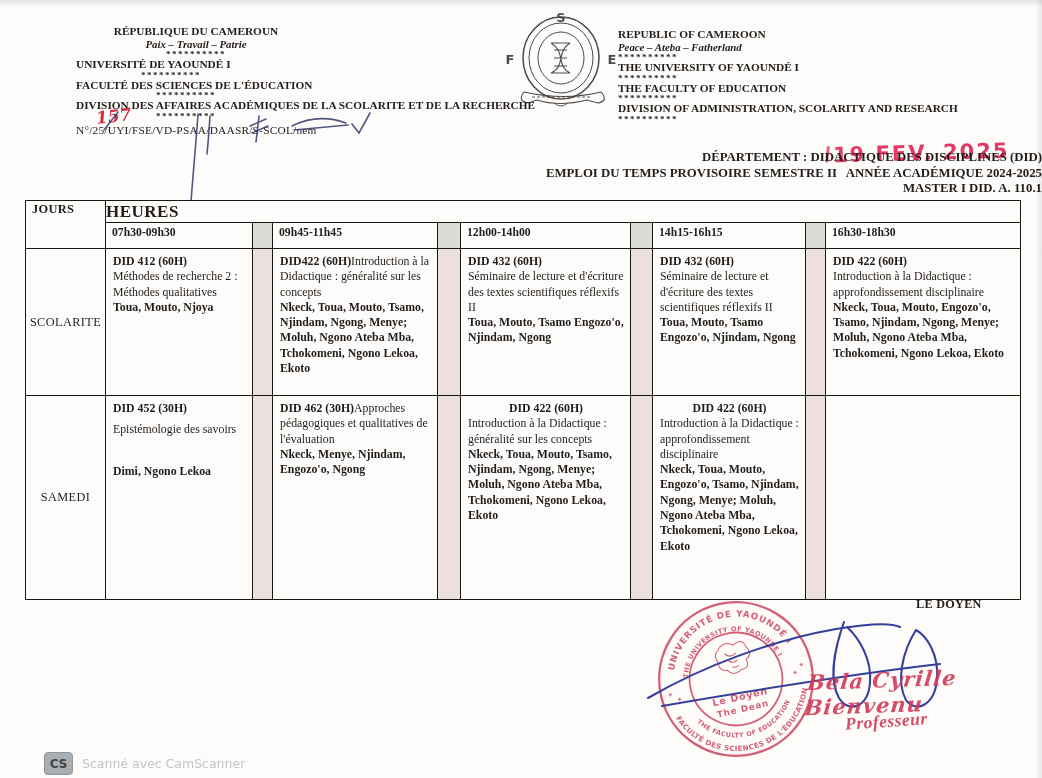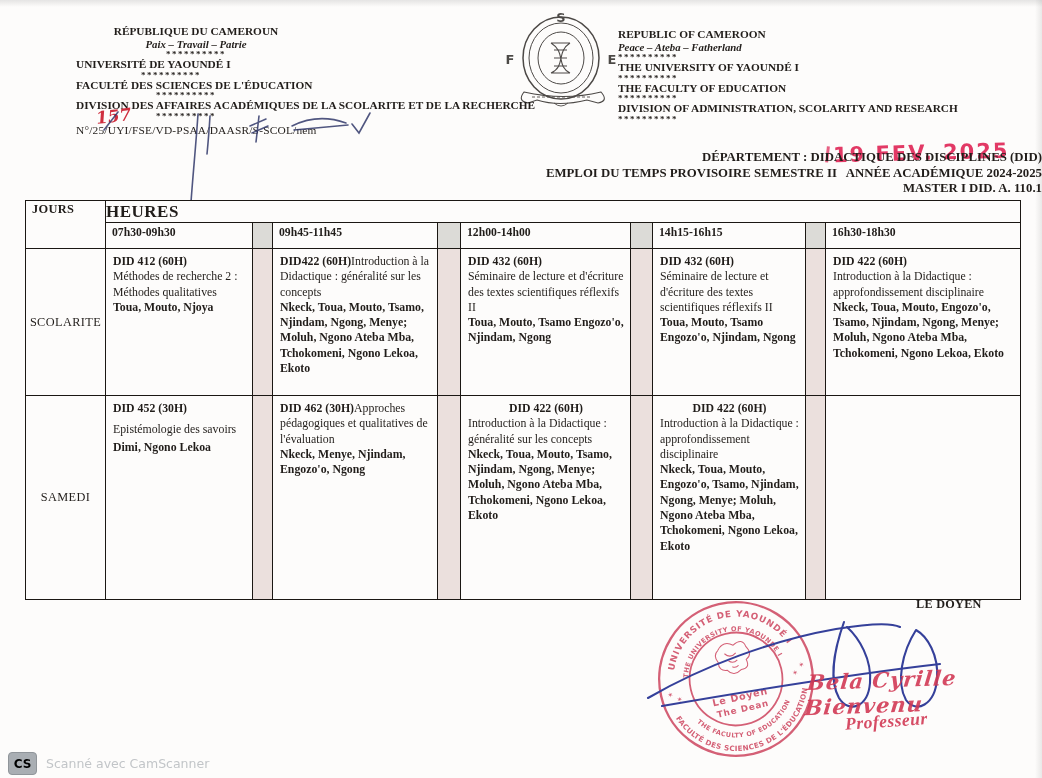--- a/index.html
+++ b/index.html
@@ -54,41 +54,41 @@
   .tt .time{vertical-align:top;text-align:left;font-weight:bold;font-size:11.7px;
         padding:3px 3px 0 6px;white-space:nowrap;}
   .tt .gap-h{background:#dcdbd7;}
   .tt .gap-b{background:#ebe0dd;}
   .tt .day{text-align:center;vertical-align:middle;font-size:12.3px;letter-spacing:.4px;}
   .tt .slot{vertical-align:top;padding:5px 6px 4px 7px;font-size:11.8px;line-height:15.3px;}
   .code{font-weight:bold;}
   .code--center{text-align:center;}
   .staff{font-weight:bold;}
   .mb6{margin-bottom:6px;}
-  .mb10{margin-bottom:2px;}
+  .mb10{margin-bottom:26px;}
 
   
   .ledoyen{position:absolute;left:916px;top:597px;font-weight:bold;font-size:12.2px;
         letter-spacing:.3px;}
   .stamp{position:absolute;left:656px;top:599px;width:160px;height:160px;
         transform:rotate(-13deg);opacity:.88;}
   .stamp text{fill:#cf4b64;font-family:"DejaVu Sans",sans-serif;font-weight:bold;}
   .bluesig{position:absolute;left:628px;top:602px;}
   .signame{position:absolute;left:806px;top:666px;color:#d23a55;font-size:21px;
         font-style:italic;font-family:"DejaVu Serif",serif;letter-spacing:1px;
         transform:rotate(-2deg) skewX(-8deg);font-weight:bold;opacity:.9;}
   .sigtitle{position:absolute;left:845px;top:711px;color:#d23a55;font-size:17.5px;
         font-style:italic;font-weight:bold;transform:rotate(-4deg);opacity:.9;
         letter-spacing:.5px;}
 
   
   .camscan{position:absolute;left:8px;top:752px;display:flex;align-items:center;gap:9px;}
-  .cs-badge{width:27px;height:21px;background:#a9aeb3;color:#000000;border-radius:4px;
+  .cs-badge{width:27px;height:21px;background:#a9aeb3;color:#404040;border-radius:4px;
         display:flex;align-items:center;justify-content:center;
-        font:bold 12px "DejaVu Sans",sans-serif;border:1px solid #90959a;}
+        font:bold 12px "DejaVu Sans",sans-serif;border:1px solid #90959a;margin-left:36px;}
   .cs-text{color:#c2c5c8;font-family:"DejaVu Sans",sans-serif;font-size:12.5px;}
 </style>
 </head>
 <body>
 
 <div class="page">
   <div class="edge-top"></div>
   <div class="edge-right"></div>
 
   <div class="hdr-left">

